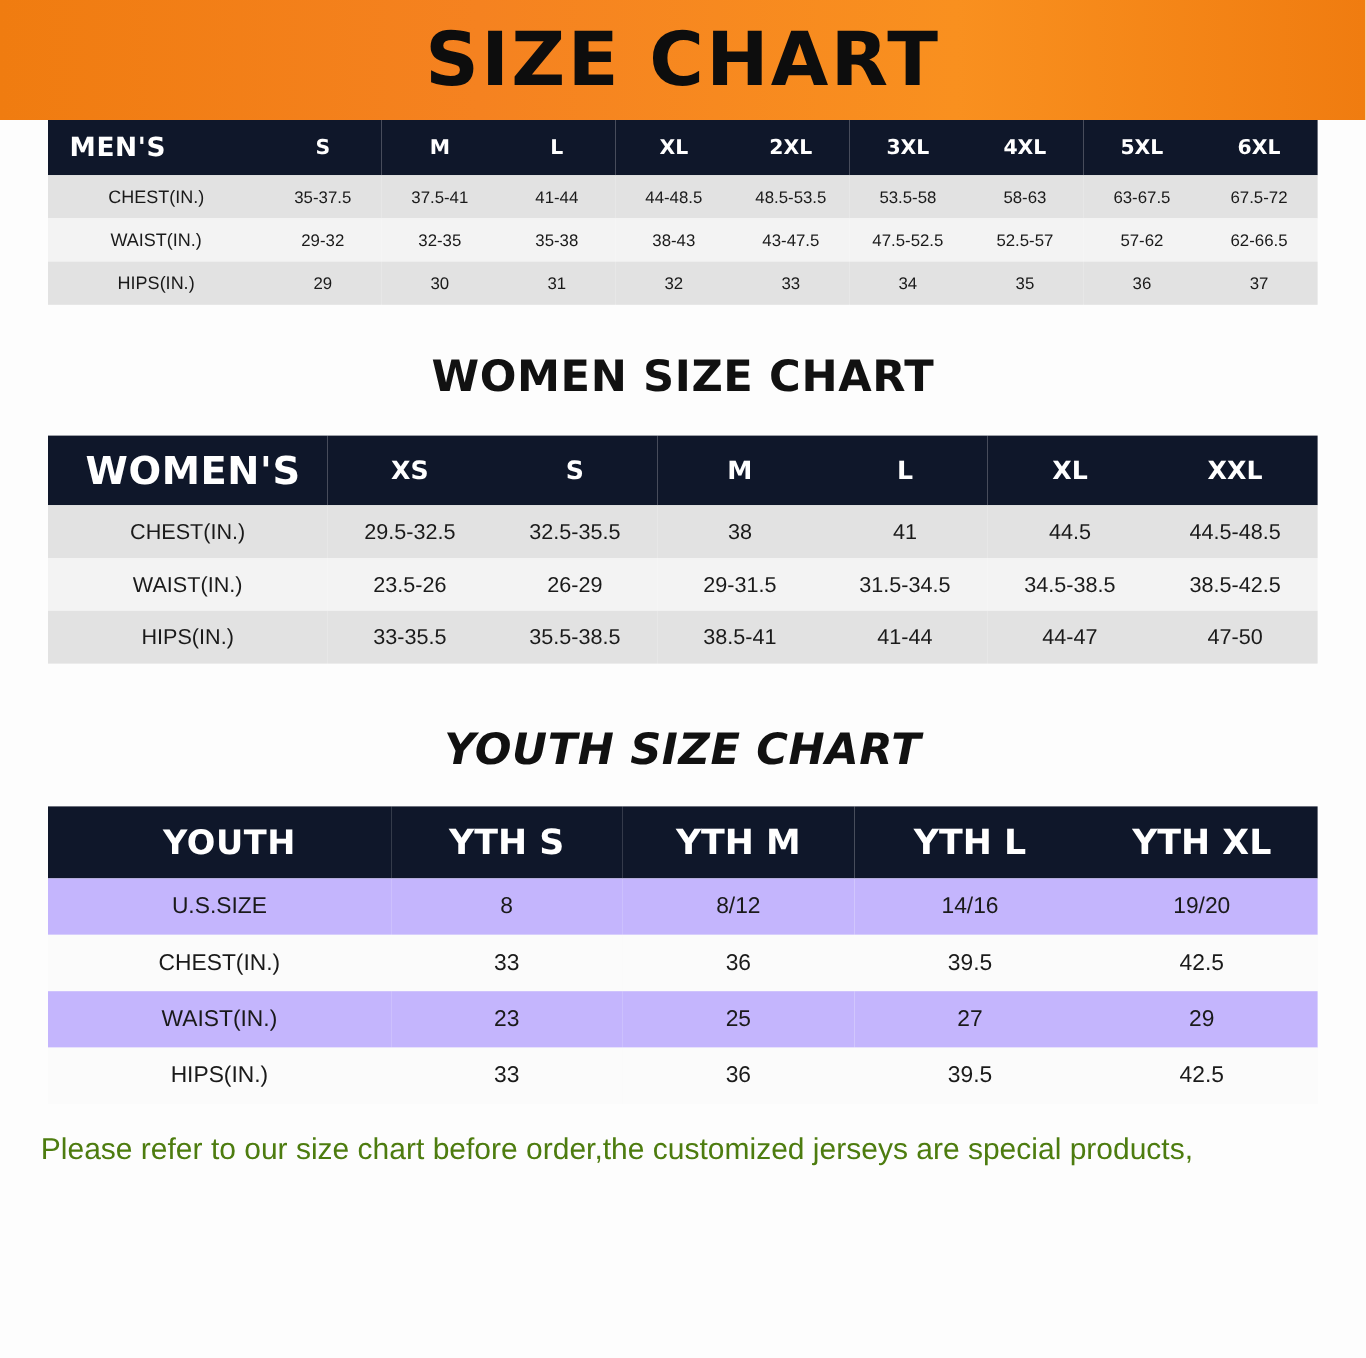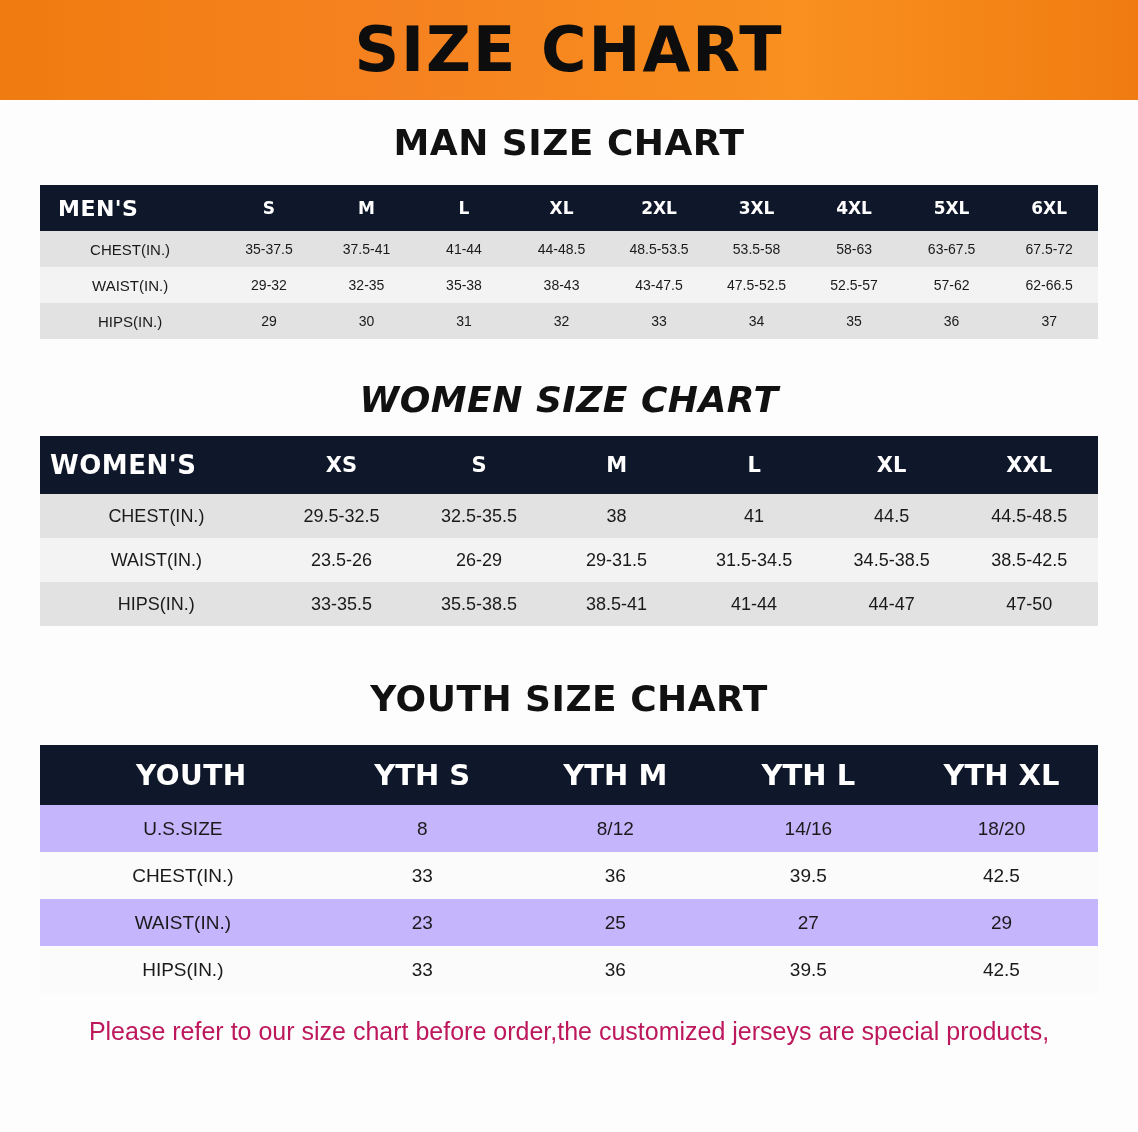--- a/index.html
+++ b/index.html
@@ -42,22 +42,22 @@
   
   .section-heading {
     text-align: center;
     font-size: 36px;
     font-weight: 700;
     color: #111111;
     font-family: "DejaVu Sans", sans-serif;
     letter-spacing: 0.5px;
   }
   .mh-man { margin-top: 22px; margin-bottom: 22px; }
-  .mh-women { margin-top: 40px; margin-bottom: 16px; font-style: italic; }
-  .mh-youth { margin-top: 52px; margin-bottom: 26px; }
+  .mh-women { margin-top: 40px; margin-bottom: 28px; }
+  .mh-youth { margin-top: 52px; margin-bottom: 26px; font-style: italic; }
 
   
   .table-wrap {
     margin: 0 40px;
   }
   table {
     width: 100%;
     border-collapse: collapse;
     table-layout: fixed;
   }
@@ -86,60 +86,59 @@
     padding-left: 18px;
     font-size: 22px;
     letter-spacing: 0.5px;
   }
   .men-table tbody td { height: 34px; font-size: 14px; }
   .men-table tbody td.rowlabel { font-size: 15px; }
 
   
   .women-table thead th { height: 56px; font-size: 21px; }
   .women-table thead th.rowlabel {
-    text-align: left;
+    text-align: center;
     padding-left: 10px;
-    font-size: 26px;
+    font-size: 32px;
     letter-spacing: 0.5px;
   }
   .women-table tbody td { height: 42px; font-size: 18px; }
 
   
   .youth-table thead th { height: 58px; font-size: 29px; }
   .youth-table thead th.rowlabel {
     text-align: center;
     padding-left: 18px;
     font-size: 28px;
     letter-spacing: 0.5px;
   }
   .youth-table tbody td { height: 45px; font-size: 19px; }
   .youth-table tbody tr.odd td { background: #c4b5fd; }
   .youth-table tbody tr.even td { background: #fbfbfb; }
 
   
   .note {
     margin: 22px 34px 0 34px;
-    color: #be185d;
+    color: #4d7c0f;
     font-size: 25px;
     line-height: 1.35;
-    text-align: center;
+    text-align: left;
     font-family: "Liberation Sans", sans-serif;
   }
   .note-line { display: block; }
 </style>
 </head>
 <body>
 
 <div class="page">
 
   <div class="banner">
     <div class="banner-title">SIZE CHART</div>
   </div>
 
-  <div class="section-heading mh-man">MAN SIZE CHART</div>
   <div class="table-wrap">
     <table class="men-table">
       <colgroup>
         <col style="width:17%">
         <col span="9" style="width:9.2%">
       </colgroup>
       <thead>
         <tr>
           <th class="rowlabel">MEN'S</th>
           <th>S</th>
@@ -259,21 +258,21 @@
           <th>YTH L</th>
           <th>YTH XL</th>
         </tr>
       </thead>
       <tbody>
         <tr class="odd">
           <td class="rowlabel">U.S.SIZE</td>
           <td>8</td>
           <td>8/12</td>
           <td>14/16</td>
-          <td>18/20</td>
+          <td>19/20</td>
         </tr>
         <tr class="even">
           <td class="rowlabel">CHEST(IN.)</td>
           <td>33</td>
           <td>36</td>
           <td>39.5</td>
           <td>42.5</td>
         </tr>
         <tr class="odd">
           <td class="rowlabel">WAIST(IN.)</td>

